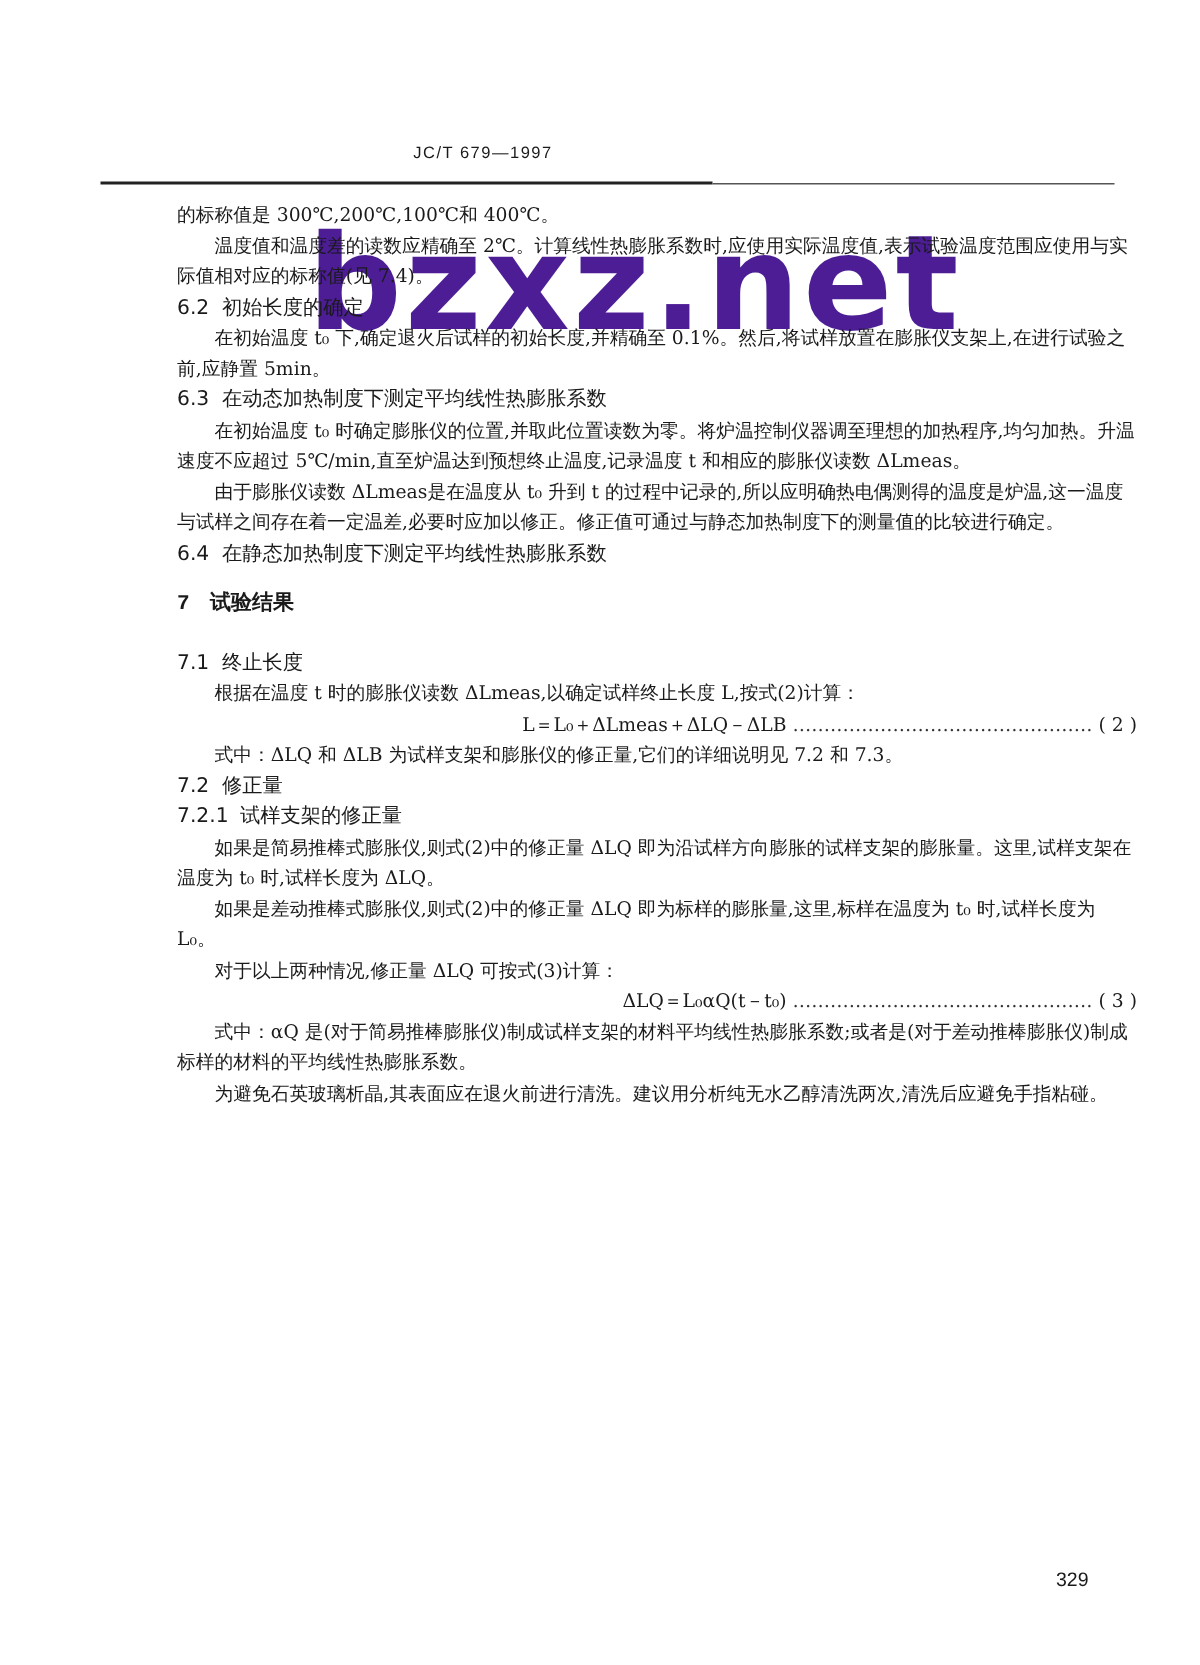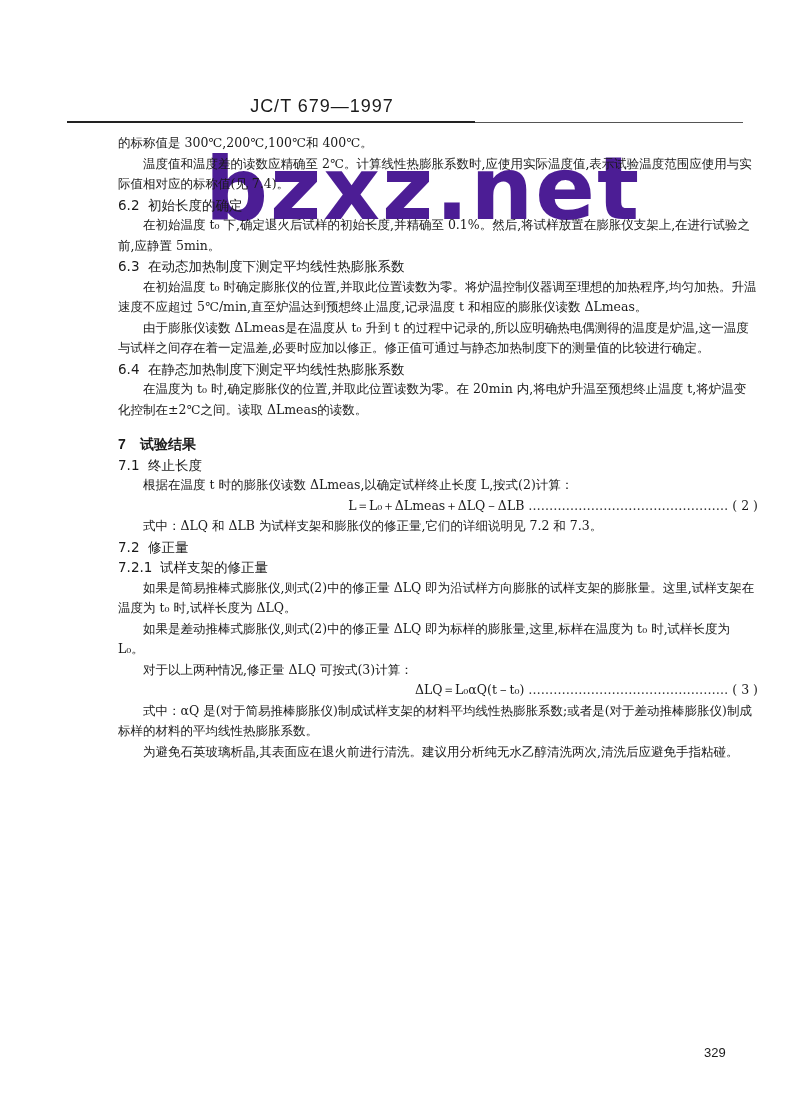--- a/index.html
+++ b/index.html
@@ -3,29 +3,29 @@
 <meta charset="utf-8">
 <style>
   html, body { margin: 0; padding: 0; background: #ffffff; }
   body { width: 800px; height: 1110px; position: relative; overflow: hidden;
          font-family: "DejaVu Serif", "Liberation Serif", serif; color: #1a1a1a; }
   .watermark { position: absolute; left: 205px; top: 145px; font-family: "DejaVu Sans", sans-serif;
                font-weight: bold; font-size: 88px; color: #4c1d95; letter-spacing: 2px; z-index: 0;
                line-height: 1; }
   .page { position: absolute; left: 0; top: 0; width: 800px; height: 1110px; z-index: 1; }
   .header { position: absolute; top: 96px; left: 0; width: 644px; text-align: center;
-            font-family: "Liberation Sans", sans-serif; font-size: 18px; letter-spacing: 1px; }
+            font-family: "Liberation Sans", sans-serif; font-size: 11px; letter-spacing: 1px; }
   .header-rule { position: absolute; top: 121px; left: 67px; width: 408px; height: 2px; background: #222; }
   .header-rule2 { position: absolute; top: 122px; left: 475px; width: 268px; height: 1px; background: #555; }
   .content { position: absolute; top: 133px; left: 118px; width: 640px; font-size: 12.5px; line-height: 20.5px; }
   p { margin: 0; }
   .indent { text-indent: 2em; }
   .h2 { font-family: "DejaVu Sans", sans-serif; font-size: 13.5px; margin: 0; }
   .h2 .num { display: inline-block; width: 30px; }
-  .h1 { font-family: Liberation Sans, sans-serif; font-weight: bold; font-size: 14px; margin: 14px 0 0 0; }
+  .h1 { font-family: Liberation Mono, monospace; font-weight: bold; font-size: 14px; margin: 14px 0 18px 0; }
   .h1 .num { display: inline-block; width: 22px; }
   .note { font-size: 11px; line-height: 18px; margin-left: 2em; padding-left: 2.3em; text-indent: -2.3em; }
   .formula { text-align: right; padding-left: 227px; white-space: nowrap; }
   .formula .dots { letter-spacing: 0px; color: #333; }
   .page-number { position: absolute; top: 1045px; left: 704px; font-family: "Liberation Sans", sans-serif; font-size: 13px; }
 </style>
 </head>
 <body>
 
 <div class="watermark">bzxz.net</div>
@@ -40,21 +40,20 @@
     <p class="indent">温度值和温度差的读数应精确至 2℃。计算线性热膨胀系数时,应使用实际温度值,表示试验温度范围应使用与实际值相对应的标称值(见 7.4)。</p>
 
     <p class="h2"><span class="num">6.2</span><span>初始长度的确定</span></p>
     <p class="indent">在初始温度 t₀ 下,确定退火后试样的初始长度,并精确至 0.1%。然后,将试样放置在膨胀仪支架上,在进行试验之前,应静置 5min。</p>
 
     <p class="h2"><span class="num">6.3</span><span>在动态加热制度下测定平均线性热膨胀系数</span></p>
     <p class="indent">在初始温度 t₀ 时确定膨胀仪的位置,并取此位置读数为零。将炉温控制仪器调至理想的加热程序,均匀加热。升温速度不应超过 5℃/min,直至炉温达到预想终止温度,记录温度 t 和相应的膨胀仪读数 ΔLmeas。</p>
     <p class="indent">由于膨胀仪读数 ΔLmeas是在温度从 t₀ 升到 t 的过程中记录的,所以应明确热电偶测得的温度是炉温,这一温度与试样之间存在着一定温差,必要时应加以修正。修正值可通过与静态加热制度下的测量值的比较进行确定。</p>
 
     <p class="h2"><span class="num">6.4</span><span>在静态加热制度下测定平均线性热膨胀系数</span></p>
-    <p class="indent">在温度为 t₀ 时,确定膨胀仪的位置,并取此位置读数为零。在 20min 内,将电炉升温至预想终止温度 t,将炉温变化控制在±2℃之间。读取 ΔLmeas的读数。</p>
 
     <p class="h1"><span class="num">7</span><span>试验结果</span></p>
 
     <p class="h2"><span class="num">7.1</span><span>终止长度</span></p>
     <p class="indent">根据在温度 t 时的膨胀仪读数 ΔLmeas,以确定试样终止长度 L,按式(2)计算：</p>
     <p class="formula"><span>L＝L₀＋ΔLmeas＋ΔLQ－ΔLB</span> <span class="dots">…………………………………………</span> <span>( 2 )</span></p>
     <p class="indent">式中：ΔLQ 和 ΔLB 为试样支架和膨胀仪的修正量,它们的详细说明见 7.2 和 7.3。</p>
 
     <p class="h2"><span class="num">7.2</span><span>修正量</span></p>
     <p class="h2"><span class="num" style="width:42px">7.2.1</span><span>试样支架的修正量</span></p>

